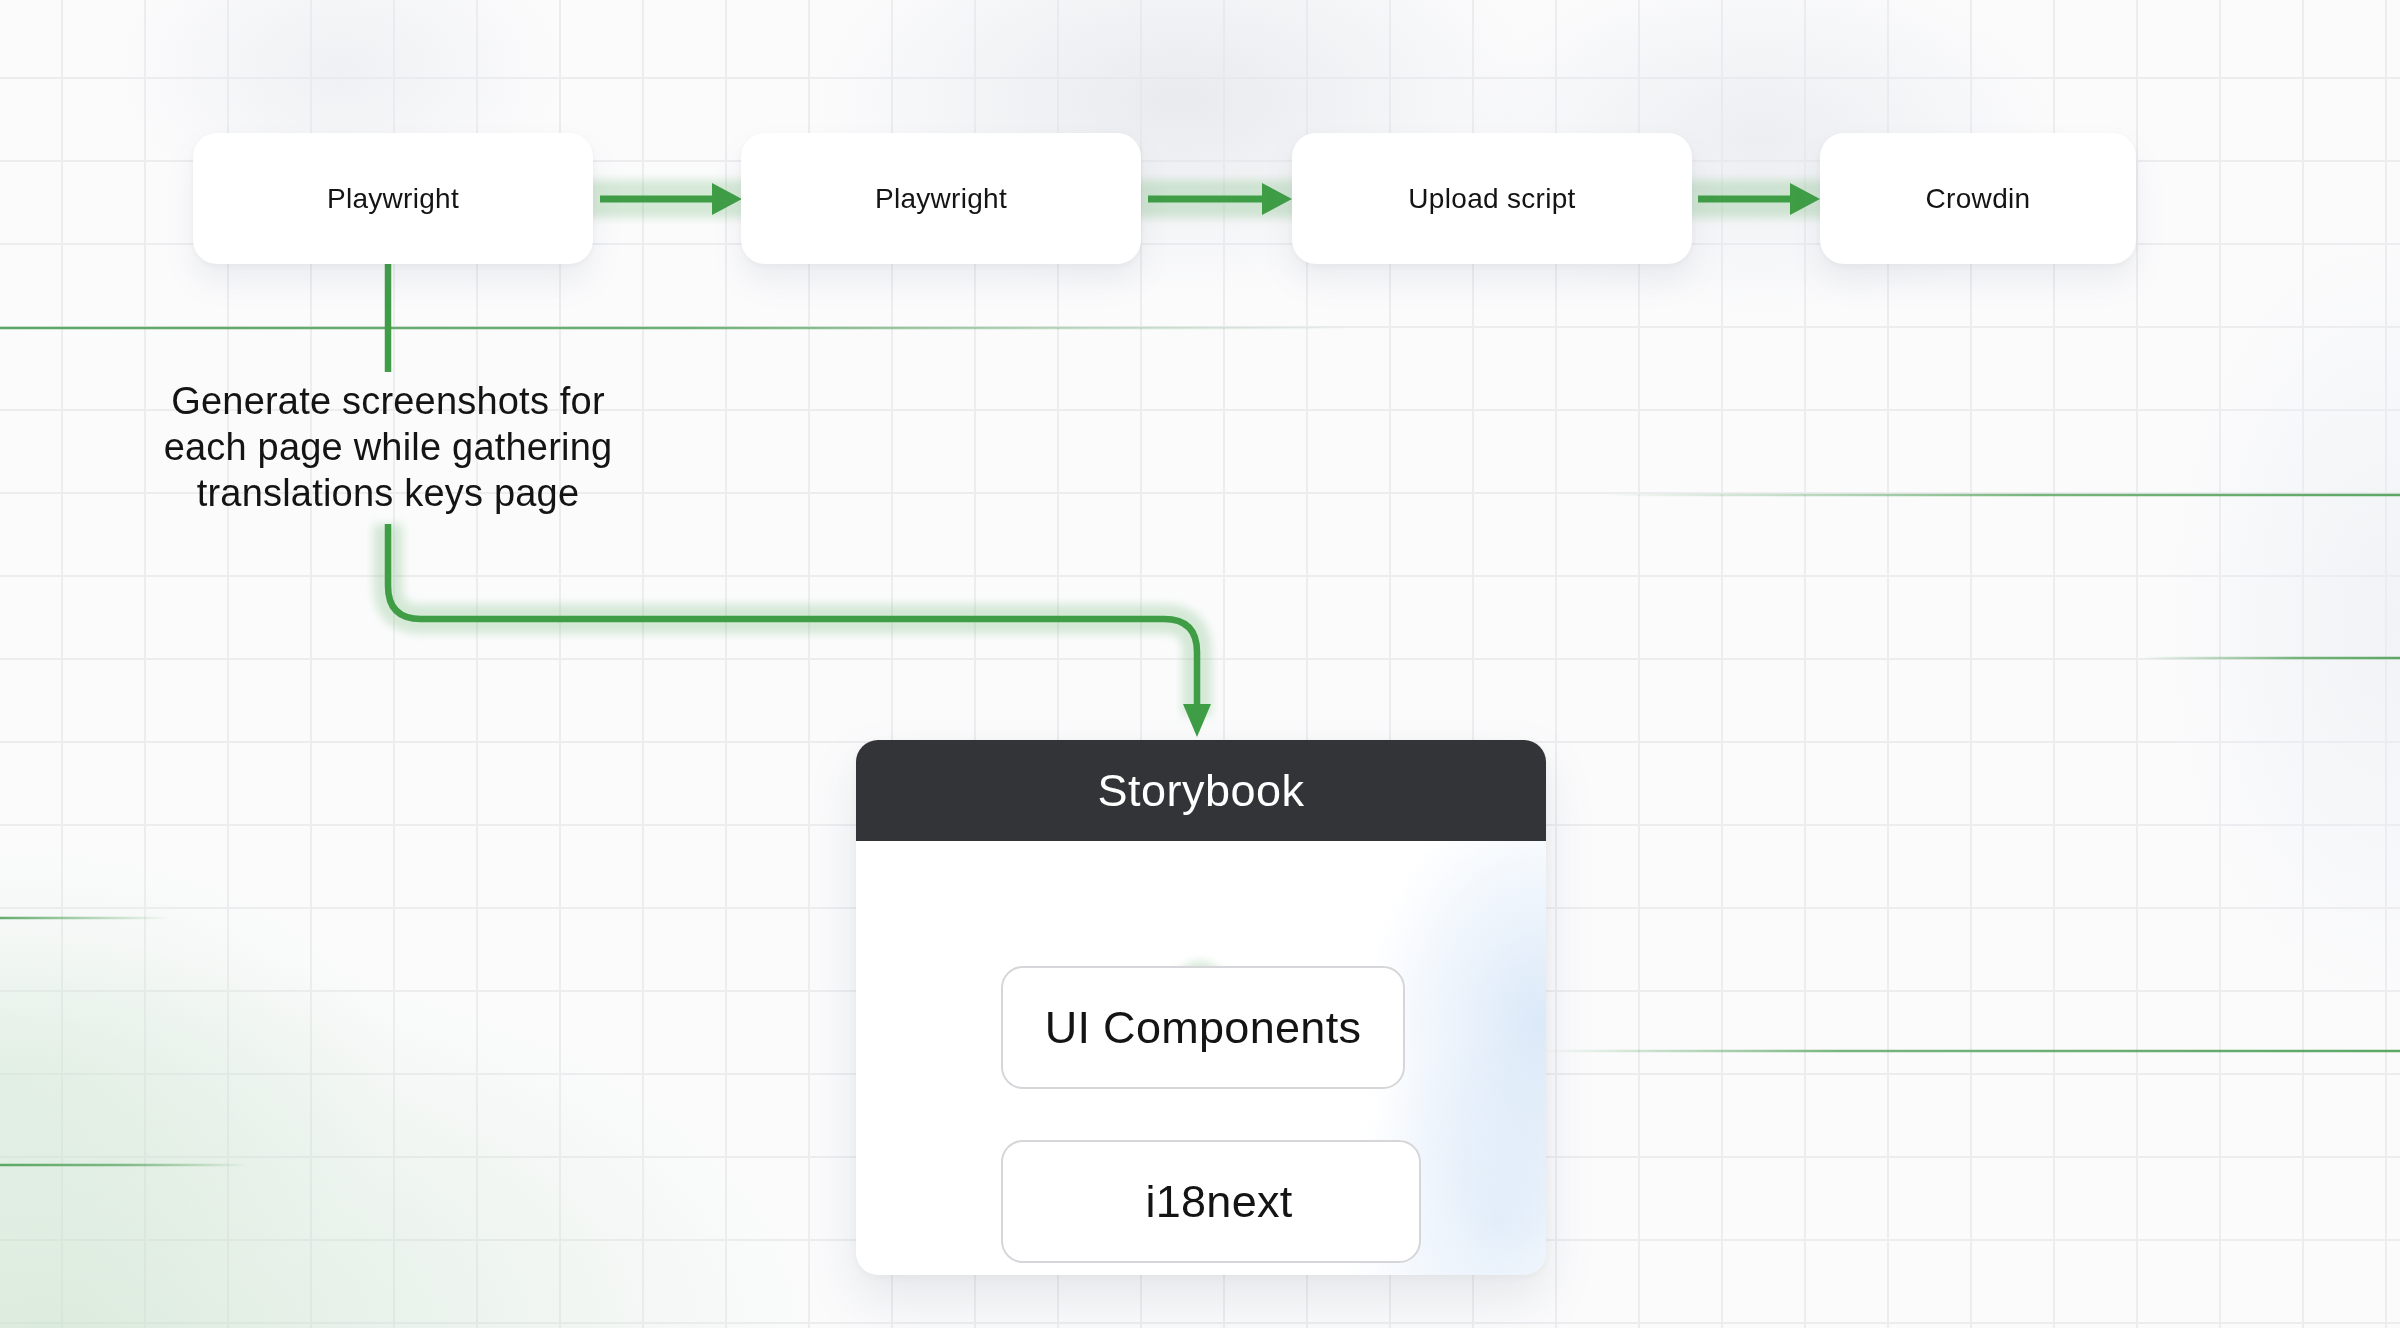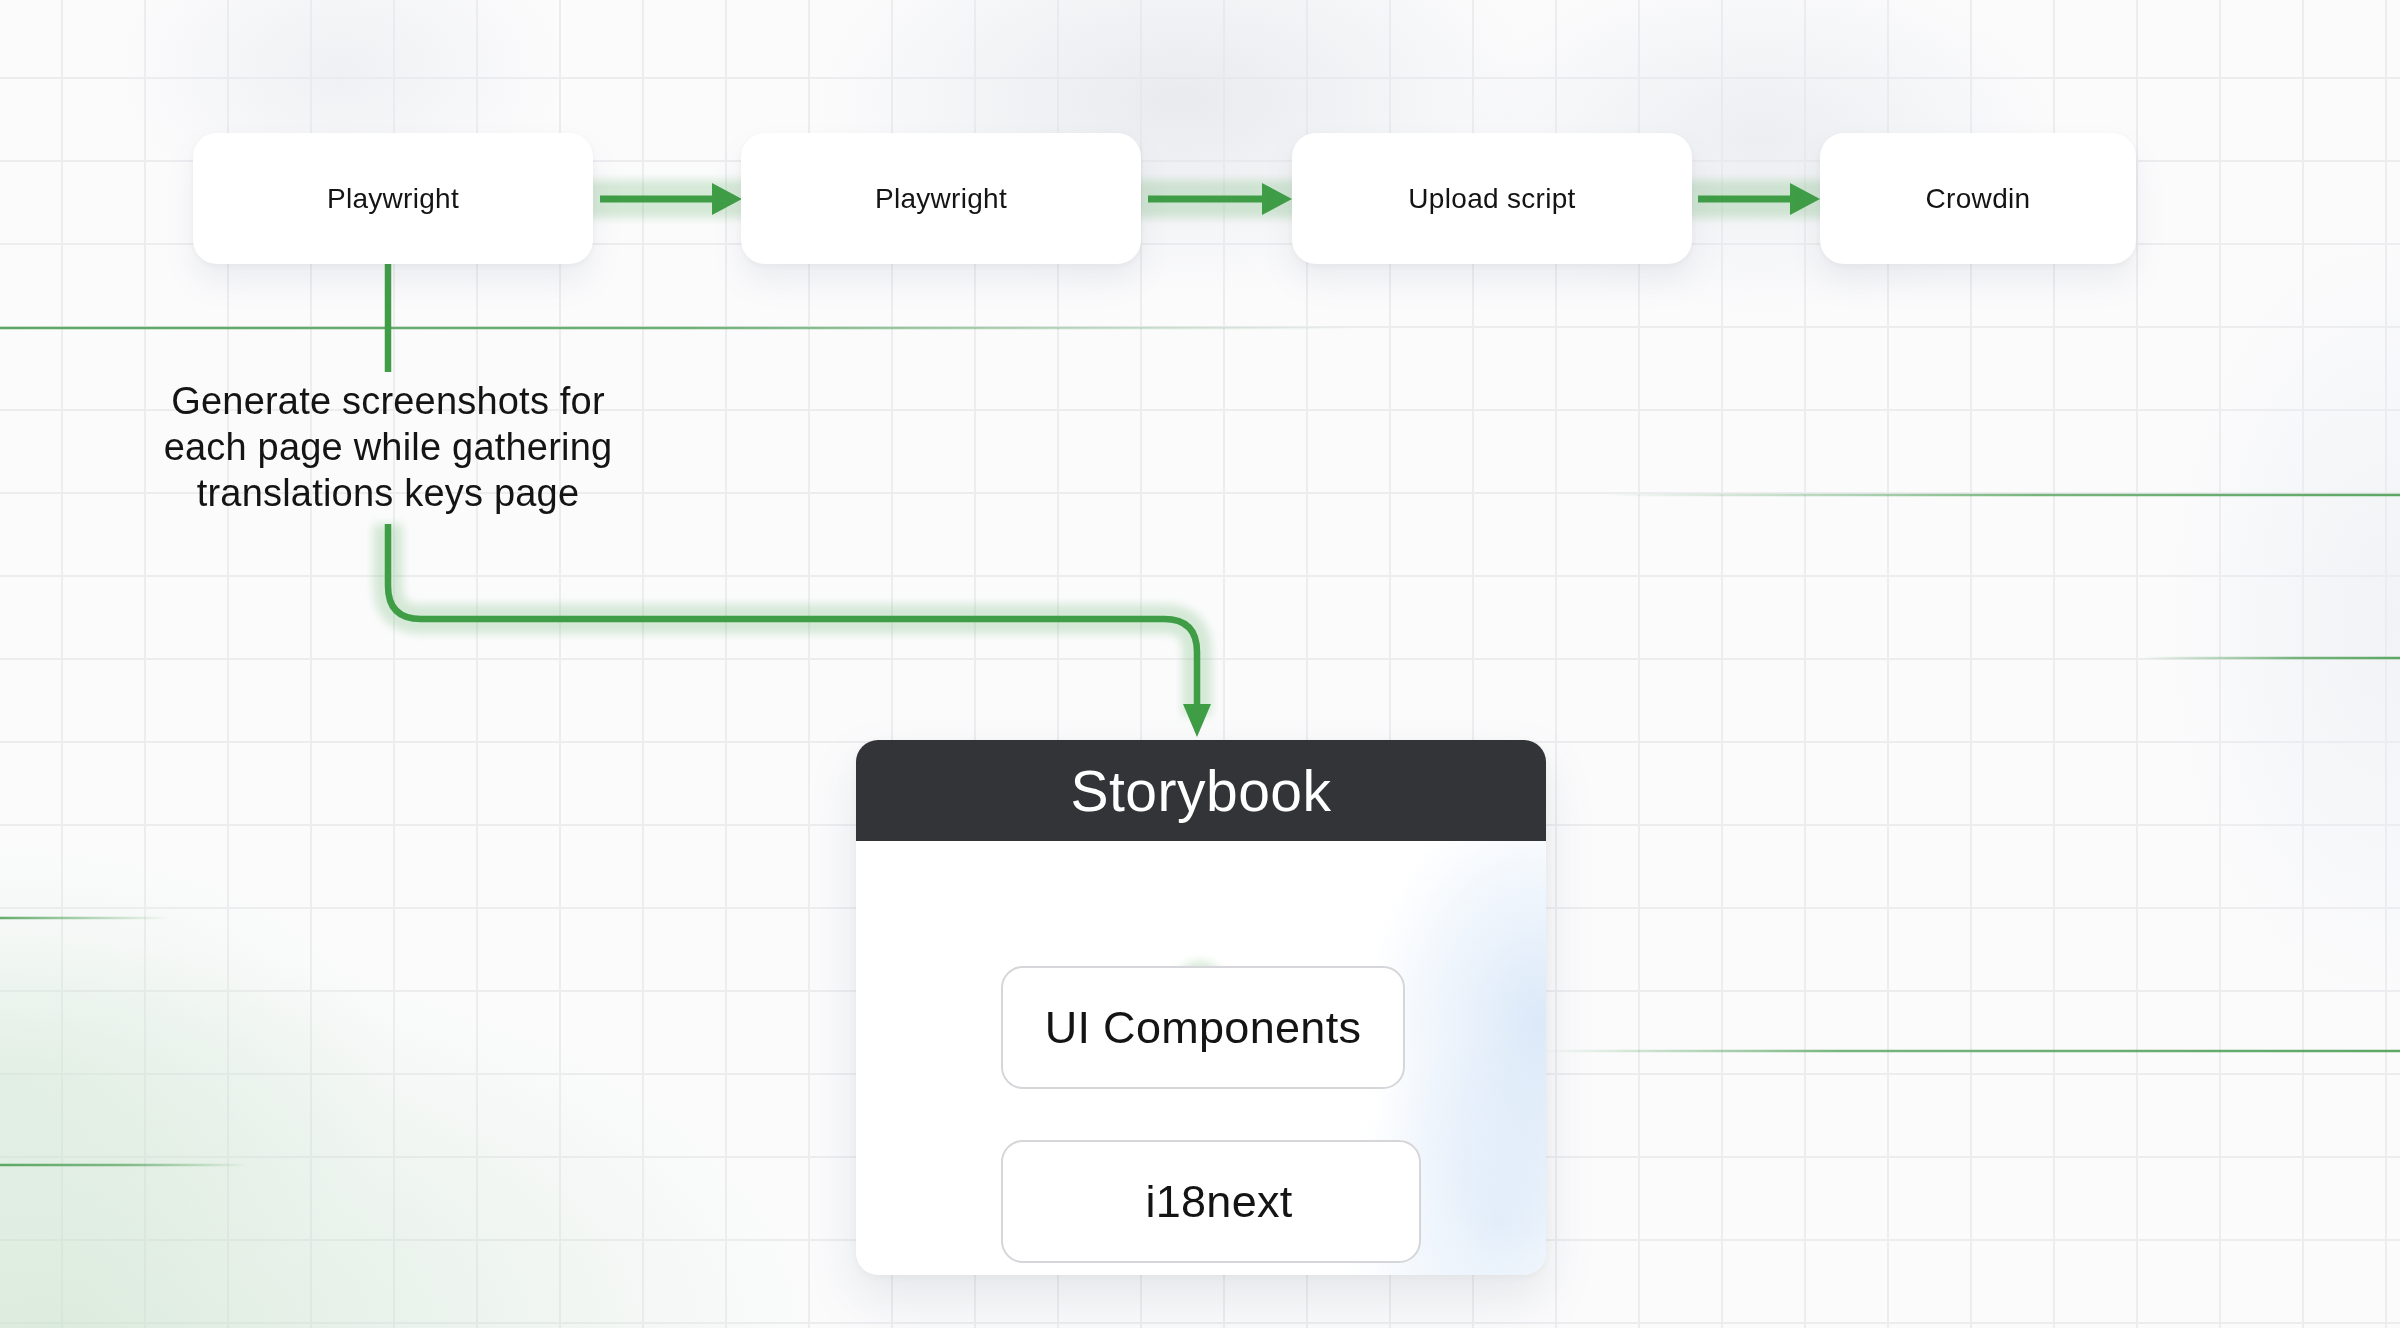--- a/index.html
+++ b/index.html
@@ -54,21 +54,21 @@
     background:#ffffff;border-radius:22px;
     box-shadow:0 24px 50px rgba(100,110,130,0.14), 0 2px 8px rgba(0,0,0,0.04);
   }
   .storybook-header{
     position:absolute;left:0;top:0;right:0;height:101px;
     background:var(--header_bg);
     border-radius:22px 22px 0 0;
     display:flex;align-items:center;justify-content:center;
   }
   .storybook-header .title{
-    color:var(--header_text);font-size:57px;font-weight:500;letter-spacing:.5px;
+    color:var(--header_text);font-size:45px;font-weight:500;letter-spacing:.5px;
   }
   .storybook-body{
     position:absolute;left:0;top:101px;right:0;bottom:0;
     border-radius:0 0 22px 22px;
     background:
       radial-gradient(ellipse 250px 330px at 99% 42%, rgba(189,214,243,0.55), transparent 70%),
       radial-gradient(ellipse 220px 260px at 93% 88%, rgba(196,219,244,0.45), transparent 72%);
     overflow:hidden;
   }
   .inner-node{

